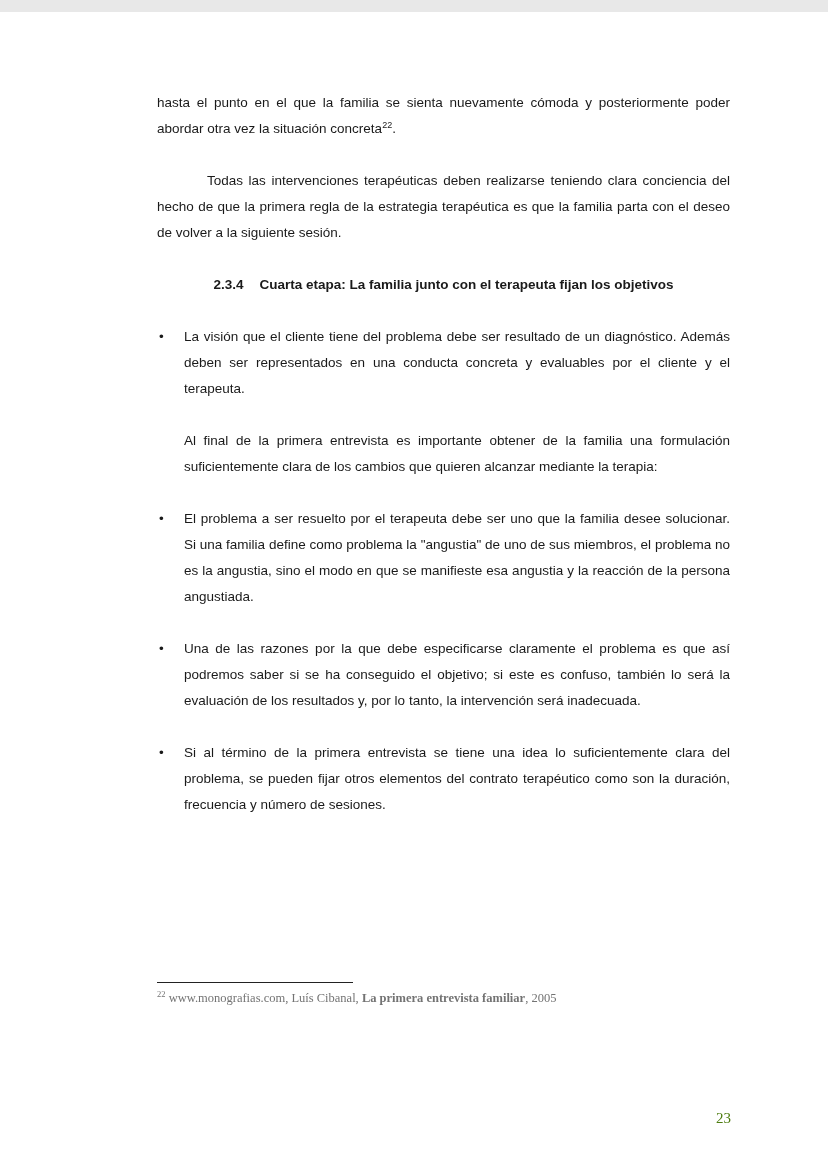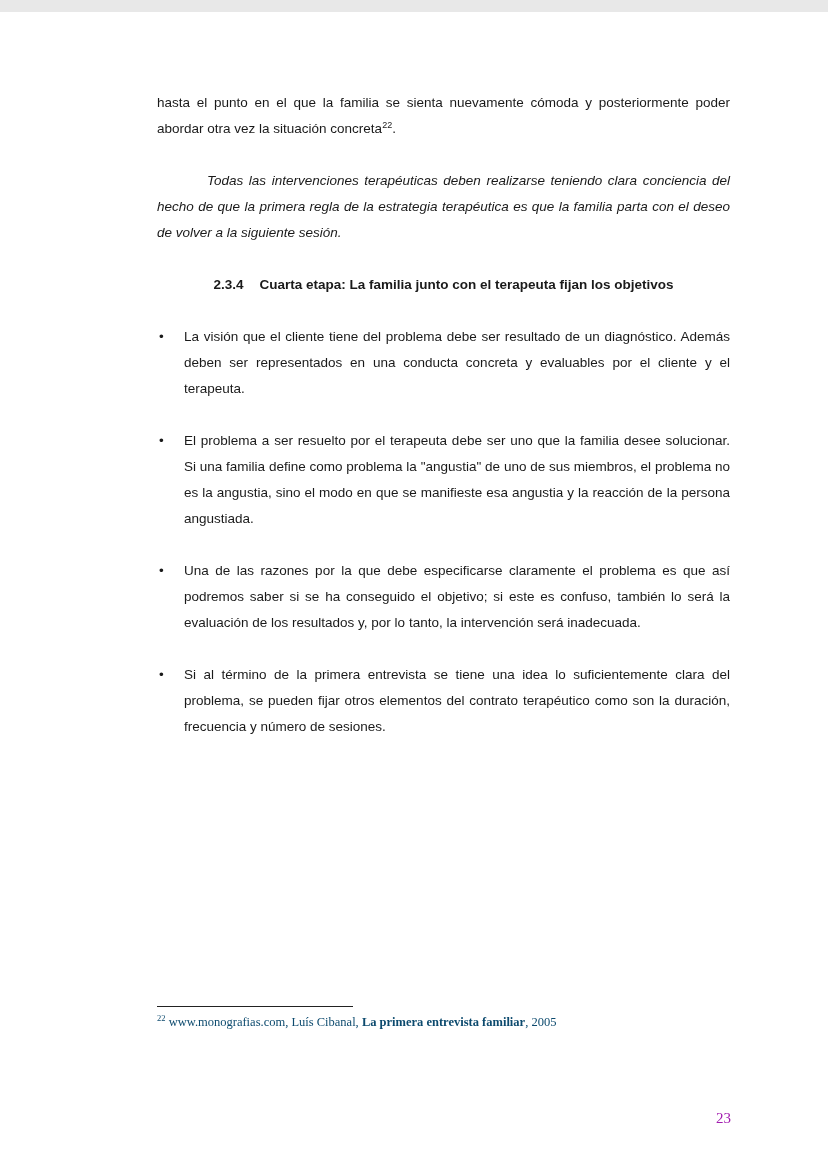--- a/index.html
+++ b/index.html
@@ -16,21 +16,21 @@
   .content {
     position: absolute;
     left: 157px;
     top: 78px;
     width: 573px;
     font-size: 13.5px;
     line-height: 26px;
     text-align: justify;
   }
   .para { margin: 0 0 26px 0; }
-  .indent-lg { text-indent: 50px; font-style: italic; }
+  .indent-lg { text-indent: 50px; }
   .indent-sm { text-indent: 25px; }
   sup.ref {
     font-size: 9px;
     vertical-align: super;
     line-height: 0;
   }
   .heading {
     font-size: 13.5px;
     font-weight: bold;
     margin: 0 0 26px 0;
@@ -48,46 +48,46 @@
     left: 2px;
     top: 0;
   }
   .interlude {
     padding-left: 27px;
     margin: 0 0 26px 0;
   }
   .footnote-block {
     position: absolute;
     left: 157px;
-    top: 994px;
+    top: 970px;
     width: 573px;
     font-family: "Liberation Serif", serif;
     font-size: 12.5px;
     line-height: 18px;
-    color: #0c4a6e;
+    color: #737373;
   }
   .footnote-rule {
     width: 196px;
     border-top: 1.5px solid #222;
     margin-bottom: 6px;
   }
   .footnote-text { margin: 0; }
   .footnote-text sup {
     font-size: 8.5px;
     vertical-align: super;
     line-height: 0;
   }
   .footnote-bold { font-weight: bold; }
   .page-number {
     position: absolute;
     right: 97px;
     top: 1098px;
     font-family: "Liberation Serif", serif;
     font-size: 15px;
-    color: #a21caf;
+    color: #4d7c0f;
   }
 </style>
 </head>
 <body>
 
 <div class="page">
 
   <div class="content">
 
     <p class="para"><span>hasta el punto en el que la familia se sienta nuevamente cómoda y posteriormente poder abordar otra vez la situación concreta</span><sup class="ref">22</sup><span>.</span></p>
@@ -95,20 +95,21 @@
     <p class="para indent-lg">Todas las intervenciones terapéuticas deben realizarse teniendo clara conciencia del hecho de que la primera regla de la estrategia terapéutica es que la familia parta con el deseo de volver a la siguiente sesión.</p>
 
     <h2 class="heading"><span class="heading-num">2.3.4</span><span class="heading-text">Cuarta etapa: La familia junto con el terapeuta fijan los objetivos</span></h2>
 
 
     <div class="bullet-item">
       <span class="bullet-marker">•</span>
       <span>La visión que el cliente tiene del problema debe ser resultado de un diagnóstico. Además deben ser representados en una conducta concreta y evaluables por el cliente y el terapeuta.</span>
     </div>
 
+    <p class="para interlude">Al final de la primera entrevista es importante obtener de la familia una formulación suficientemente clara de los cambios que quieren alcanzar mediante la terapia:</p>
 
     <div class="bullet-item">
       <span class="bullet-marker">•</span>
       <span>El problema a ser resuelto por el terapeuta debe ser uno que la familia desee solucionar. Si una familia define como problema la "angustia" de uno de sus miembros, el problema no es la angustia, sino el modo en que se manifieste esa angustia y la reacción de la persona angustiada.</span>
     </div>
 
     <div class="bullet-item">
       <span class="bullet-marker">•</span>
       <span>Una de las razones por la que debe especificarse claramente el problema es que así podremos saber si se ha conseguido el objetivo; si este es confuso, también lo será la evaluación de los resultados y, por lo tanto, la intervención será inadecuada.</span>
     </div>

